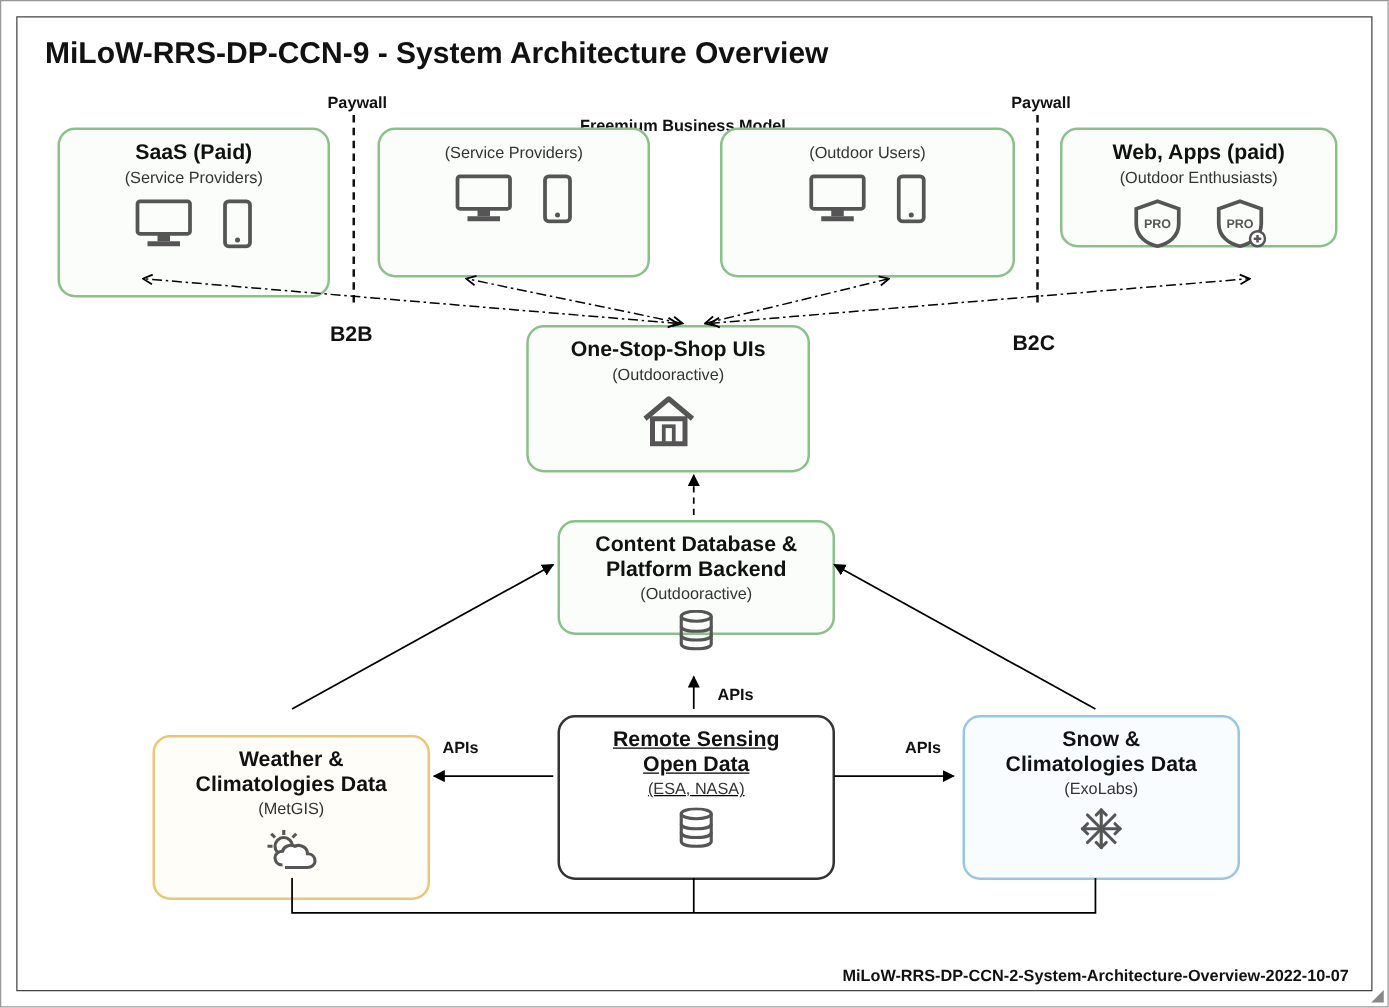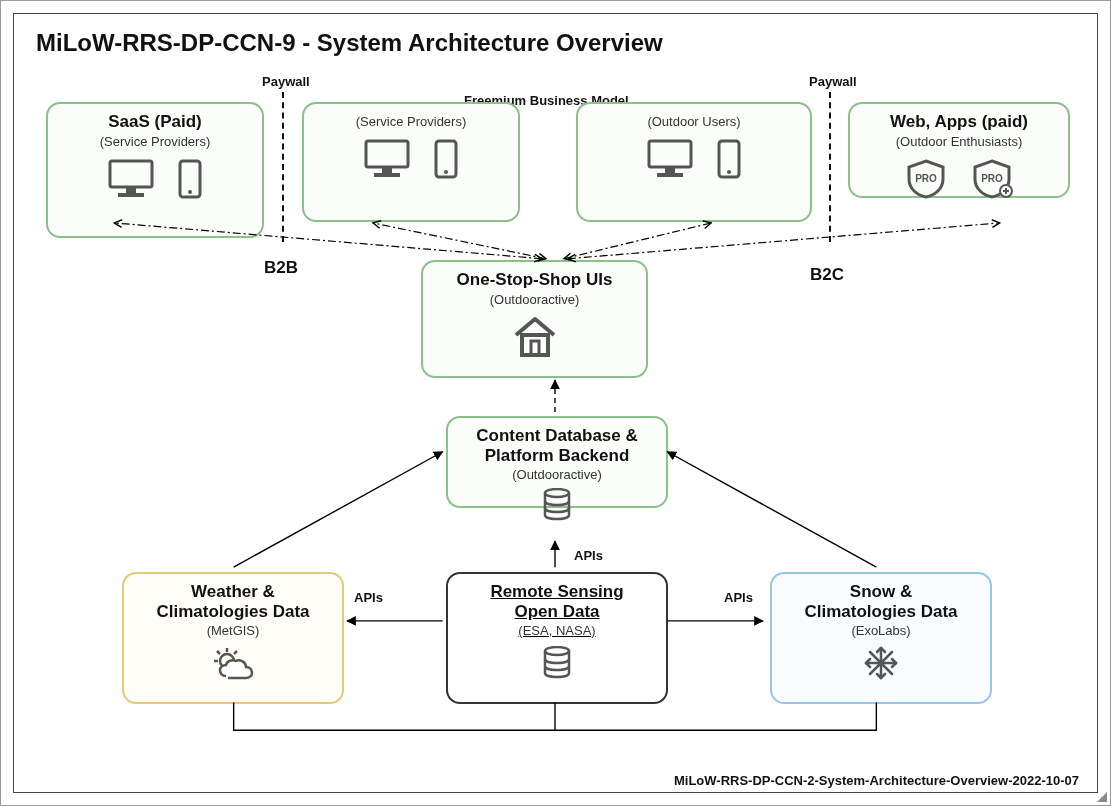--- a/index.html
+++ b/index.html
@@ -45,21 +45,21 @@
     font-size: 17px;
     color: #111;
     line-height: 1.15;
   }
   .box .b-sub {
     font-size: 13px;
     color: #333;
     margin-top: 2px;
   }
   .green { border-color: #8bc08b; background: #fbfdfb; }
-  .yellow { border-color: #e8c77a; background: #fffdf7; }
+  .yellow { border-color: #e8c77a; background: #fffdf7; margin-top: 16px; }
   .blue  { border-color: #9ac6e6; background: #f8fcff; }
   .plain { border-color: #333; background: #fff; text-decoration: underline; }
 
   .label {
     position: absolute;
     font-size: 13px;
     font-weight: bold;
     color: #111;
     white-space: nowrap;
   }

